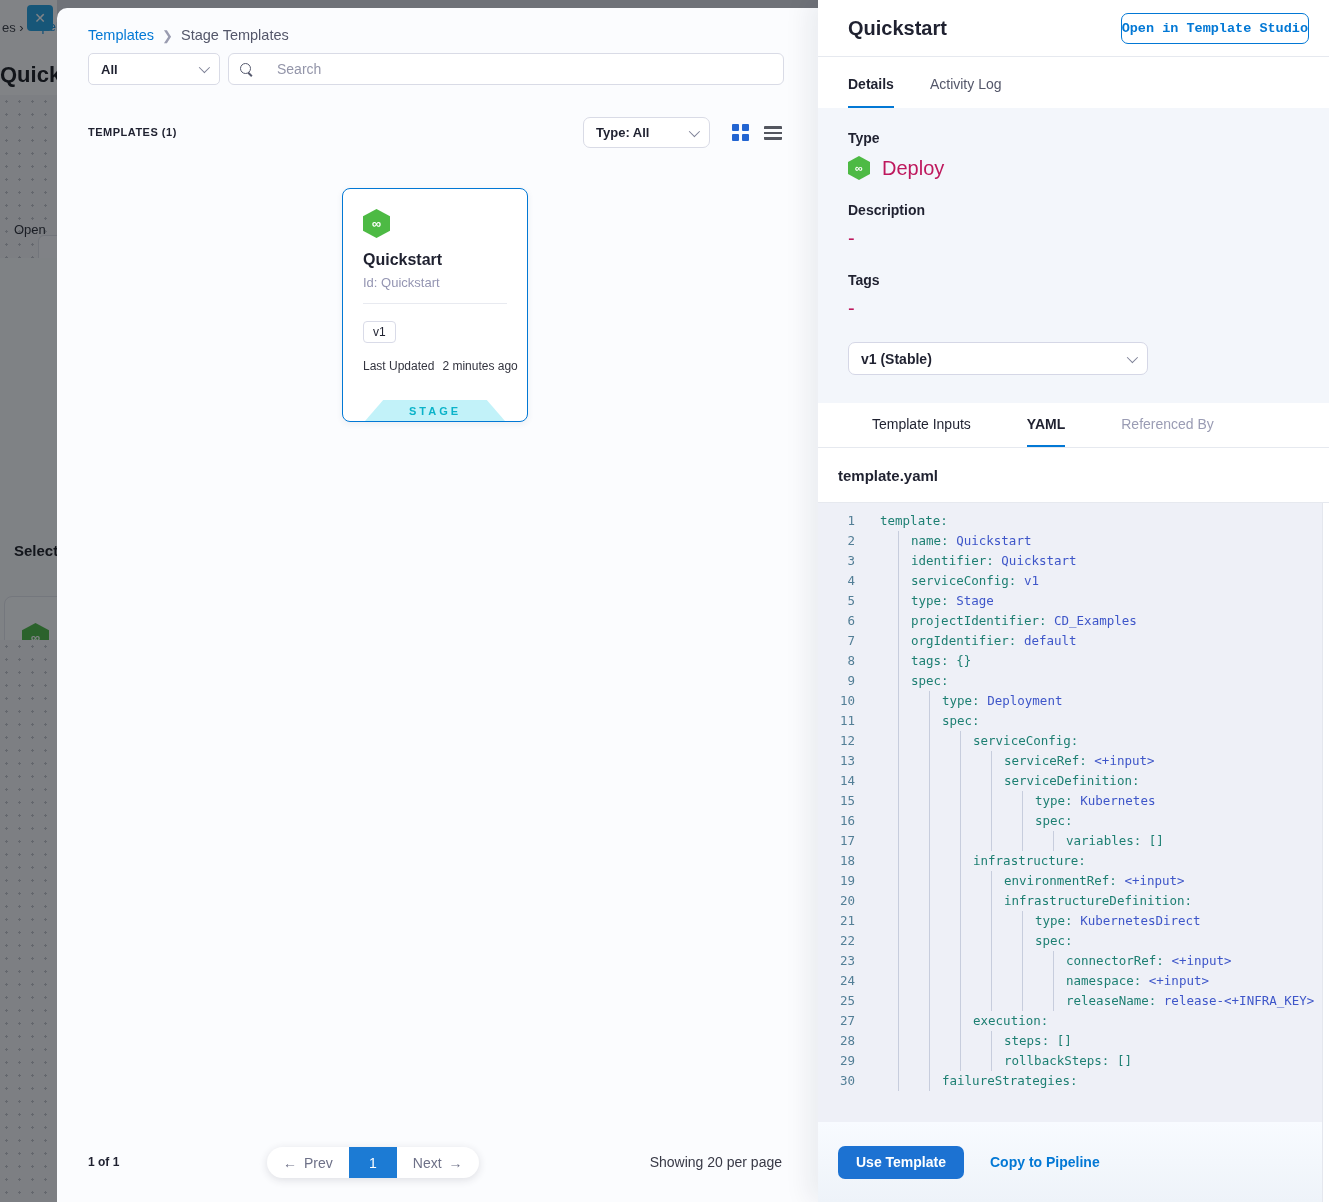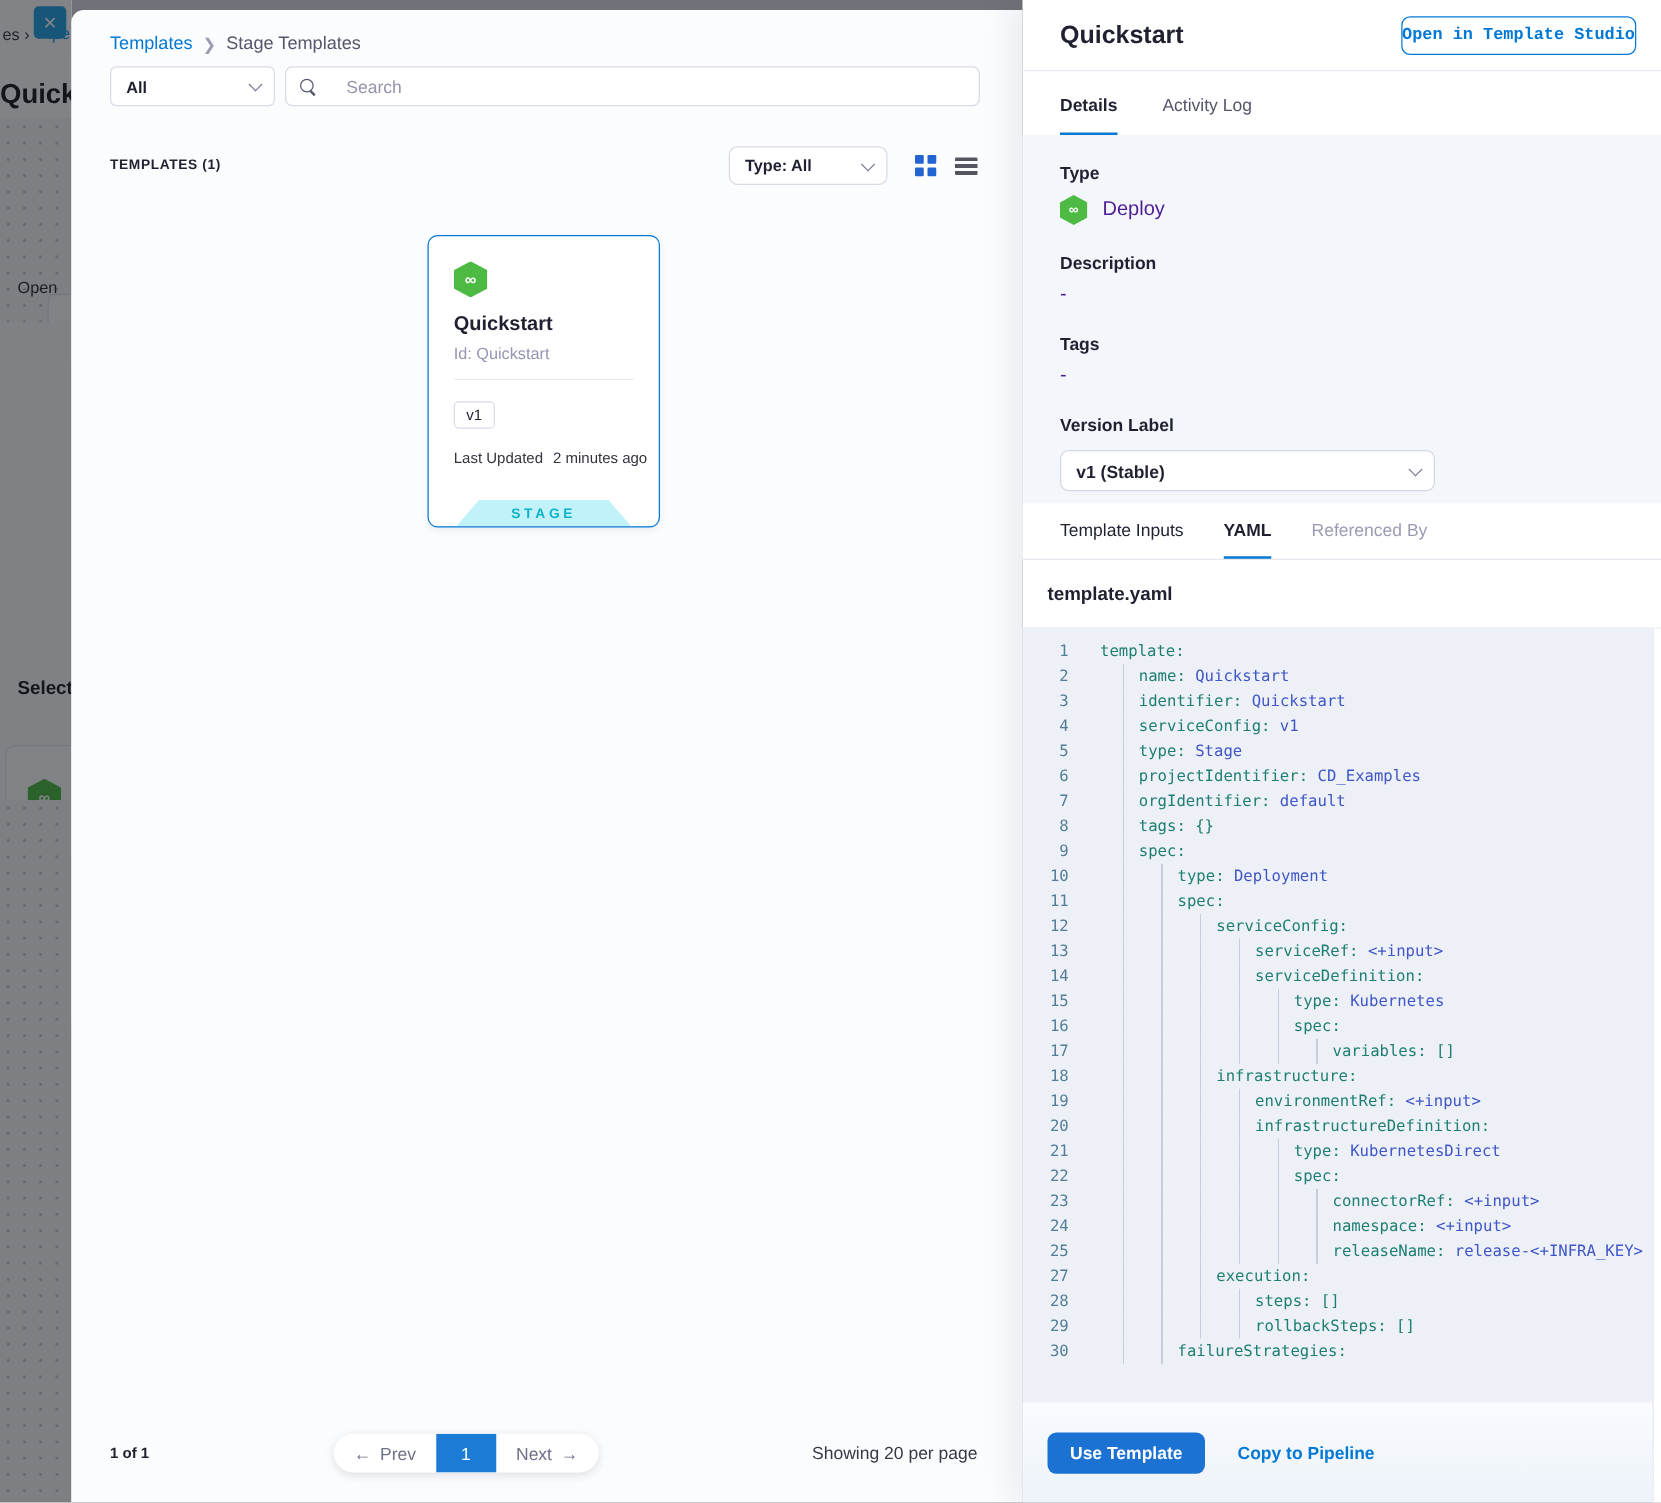--- a/index.html
+++ b/index.html
@@ -80,27 +80,27 @@
   
   .right-panel { position:absolute; left:818px; top:0; width:511px; height:1202px; background:#fff; box-shadow:-10px 0 24px rgba(20,30,50,0.07); display:flex; flex-direction:column; }
   .rp-header { height:57px; flex:none; border-bottom:1px solid #e6e9ef; display:flex; align-items:center; justify-content:space-between; padding:0 20px 0 30px; }
   .rp-title { font-size:20px; font-weight:700; color:#1f2130; }
   .studio-btn { height:31px; padding:0 0; border:1px solid #0278d5; border-radius:7px; background:#fff; color:#0278d5; font-size:13.5px; font-weight:700; display:flex; align-items:center;font-family:Liberation Mono, monospace; }
   .rp-tabs { height:51px; flex:none; display:flex; align-items:flex-end; gap:36px; padding:0 0 0 30px; }
   .rp-tab { font-size:14px; color:#54576a; padding-bottom:14px; border-bottom:2.5px solid transparent; }
   .rp-tab.active { color:#1f2130; font-weight:700; border-bottom-color:#0278d5; }
   .rp-details { background:#f3f6fb; flex:none; height:295px; padding:22px 30px 0; }
   .d-label { font-size:14px; font-weight:700; color:#1f2130; }
-  .d-value { font-size:16px; color:#4c1d95; }
+  .d-value { font-size:20px; color:#be185d; }
   .d-type-row { display:flex; align-items:center; gap:12px; margin:10px 0 22px; }
   .d-hex { width:22px; height:24px; font-size:11px; flex:none; }
   .d-dash { margin:9px 0 22px; }
   .version-select { width:300px; height:33px; margin-top:12px; font-size:14px; font-weight:700; border-radius:7px; border-color:#d5d7e6; }
   .rp-subtabs { height:45px; flex:none; background:#fff; border-bottom:1px solid #e6e9ef; display:flex; gap:32px; padding-left:30px; }
-  .rp-subtab { font-size:14px; color:#1f2130; display:flex; align-items:center; border-bottom:2.5px solid transparent; }
+  .rp-subtab { font-size:14px; color:#1f2130; display:flex; align-items:center; border-bottom:2.5px solid transparent;margin-left:24px; }
   .rp-subtab.active { font-weight:700; border-bottom-color:#0278d5; }
   .rp-subtab.muted { color:#9a9cb4; }
   .rp-file-row { height:55px; flex:none; border-bottom:1px solid #e6e9ef; display:flex; align-items:center; padding-left:20px; font-size:15px; font-weight:700; color:#1f2130; }
   .rp-code { background:#eef0f7; flex:1; overflow:hidden; padding-top:8px; position:relative; font-family:"DejaVu Sans Mono",monospace; font-size:12.5px; }
   .code-line { display:flex; height:20px; line-height:20px; white-space:pre; }
   .ln { width:37px; flex:none; text-align:right; color:#527e96; }
   .ln-gap { width:25px; flex:none; }
   .ind { flex:none; align-self:stretch;
     background-image:repeating-linear-gradient(to right,transparent 0 18px,#c7cddd 18px 19px,transparent 19px 31px); }
   .tk-key { color:#1d7f72; }
@@ -227,21 +227,20 @@
       <div class="d-type-row">
         <div class="hexagon d-hex">
             <span>∞</span>
           </div>
         <span class="d-value">Deploy</span>
       </div>
       <div class="d-label">Description</div>
       <div class="d-value d-dash">-</div>
       <div class="d-label">Tags</div>
       <div class="d-value d-dash">-</div>
-      <div class="d-label">Version Label</div>
       <div class="select-box version-select">
         <span>v1 (Stable)</span>
         <span class="chev-down"></span>
       </div>
     </div>
 
     <div class="rp-subtabs">
       <div class="rp-subtab">Template Inputs</div>
       <div class="rp-subtab active">YAML</div>
       <div class="rp-subtab muted">Referenced By</div>

